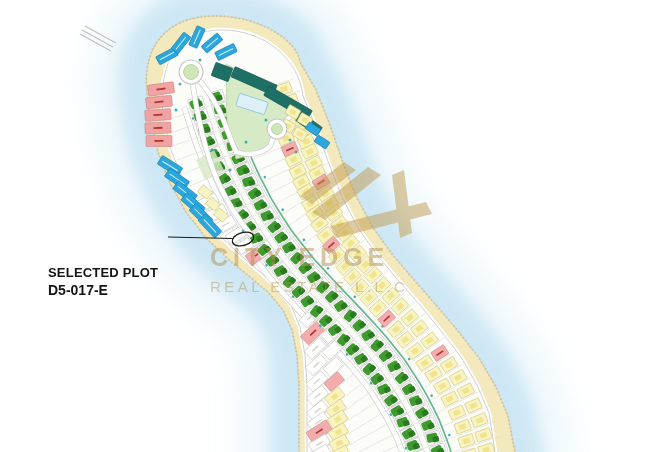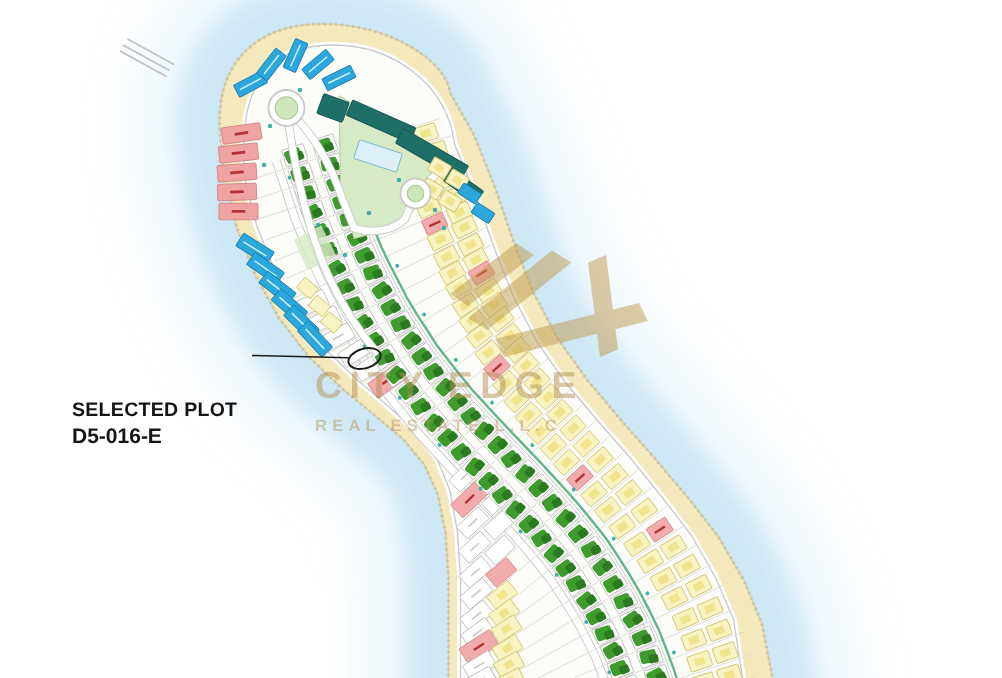--- a/index.html
+++ b/index.html
@@ -4,21 +4,21 @@
 <style>
   html,body{margin:0;padding:0;background:#fff;}
   .canvas{position:relative;width:668px;height:452px;background:#ffffff;overflow:hidden;
           font-family:"Liberation Sans",sans-serif;}
   svg{position:absolute;left:0;top:0;}
   .callout{position:absolute;left:48px;top:221px;width:134px;text-align:left;color:#151515;margin-top:44px;}
   .callout .l1{font-size:13px;font-weight:800;letter-spacing:.2px;white-space:nowrap;}
   .callout .l2{font-size:14px;font-weight:800;margin-top:2px;}
   .wm{position:absolute;left:210px;top:243px;width:292px;text-align:left;pointer-events:none;}
   .wm .brand{font-size:25px;font-weight:700;letter-spacing:5px;color:rgba(178,144,82,.5);white-space:nowrap;}
-  .wm .sub{font-size:11px;font-weight:700;letter-spacing:3.5px;color:rgba(178,144,82,.45);margin-top:6px;white-space:nowrap;}
+  .wm .sub{font-size:15px;font-weight:400;letter-spacing:3.5px;color:rgba(178,144,82,.45);margin-top:6px;white-space:nowrap;}
 </style>
 </head>
 <body>
 
 <div class="canvas">
   <svg id="plan" width="668" height="452" viewBox="0 0 668 452">
       <defs>
         <filter id="b8" x="-40%" y="-40%" width="180%" height="180%">
           <feGaussianBlur stdDeviation="8"></feGaussianBlur>
         </filter>
@@ -797,20 +797,20 @@
         <path d="M312,212 L368,167 L381,175 L325,220 Z" fill="#bf9b50"></path>
         <path d="M330,226 L426,202 L432,214 L336,238 Z" fill="#bf9b50"></path>
         <path d="M392,175 L404,170 L412,233 L400,238 Z" fill="#bf9b50"></path>
       </g>
       <line x1="168" y1="237" x2="232.5" y2="238.5" stroke="#1a1a1a" stroke-width="1.1"></line>
       <ellipse cx="243" cy="239" rx="11" ry="6.5" fill="none" stroke="#1a1a1a" stroke-width="1.3" transform="rotate(-16 243 239)"></ellipse>
     </svg>
 
   <div class="callout">
     <div class="l1">SELECTED PLOT</div>
-    <div class="l2">D5-016-E</div>
+    <div class="l2">D5-017-E</div>
   </div>
 
   <div class="wm">
     <div class="brand">CITY EDGE</div>
     <div class="sub">REAL ESTATE L.L.C</div>
   </div>
 </div>
 
 </body></html>

